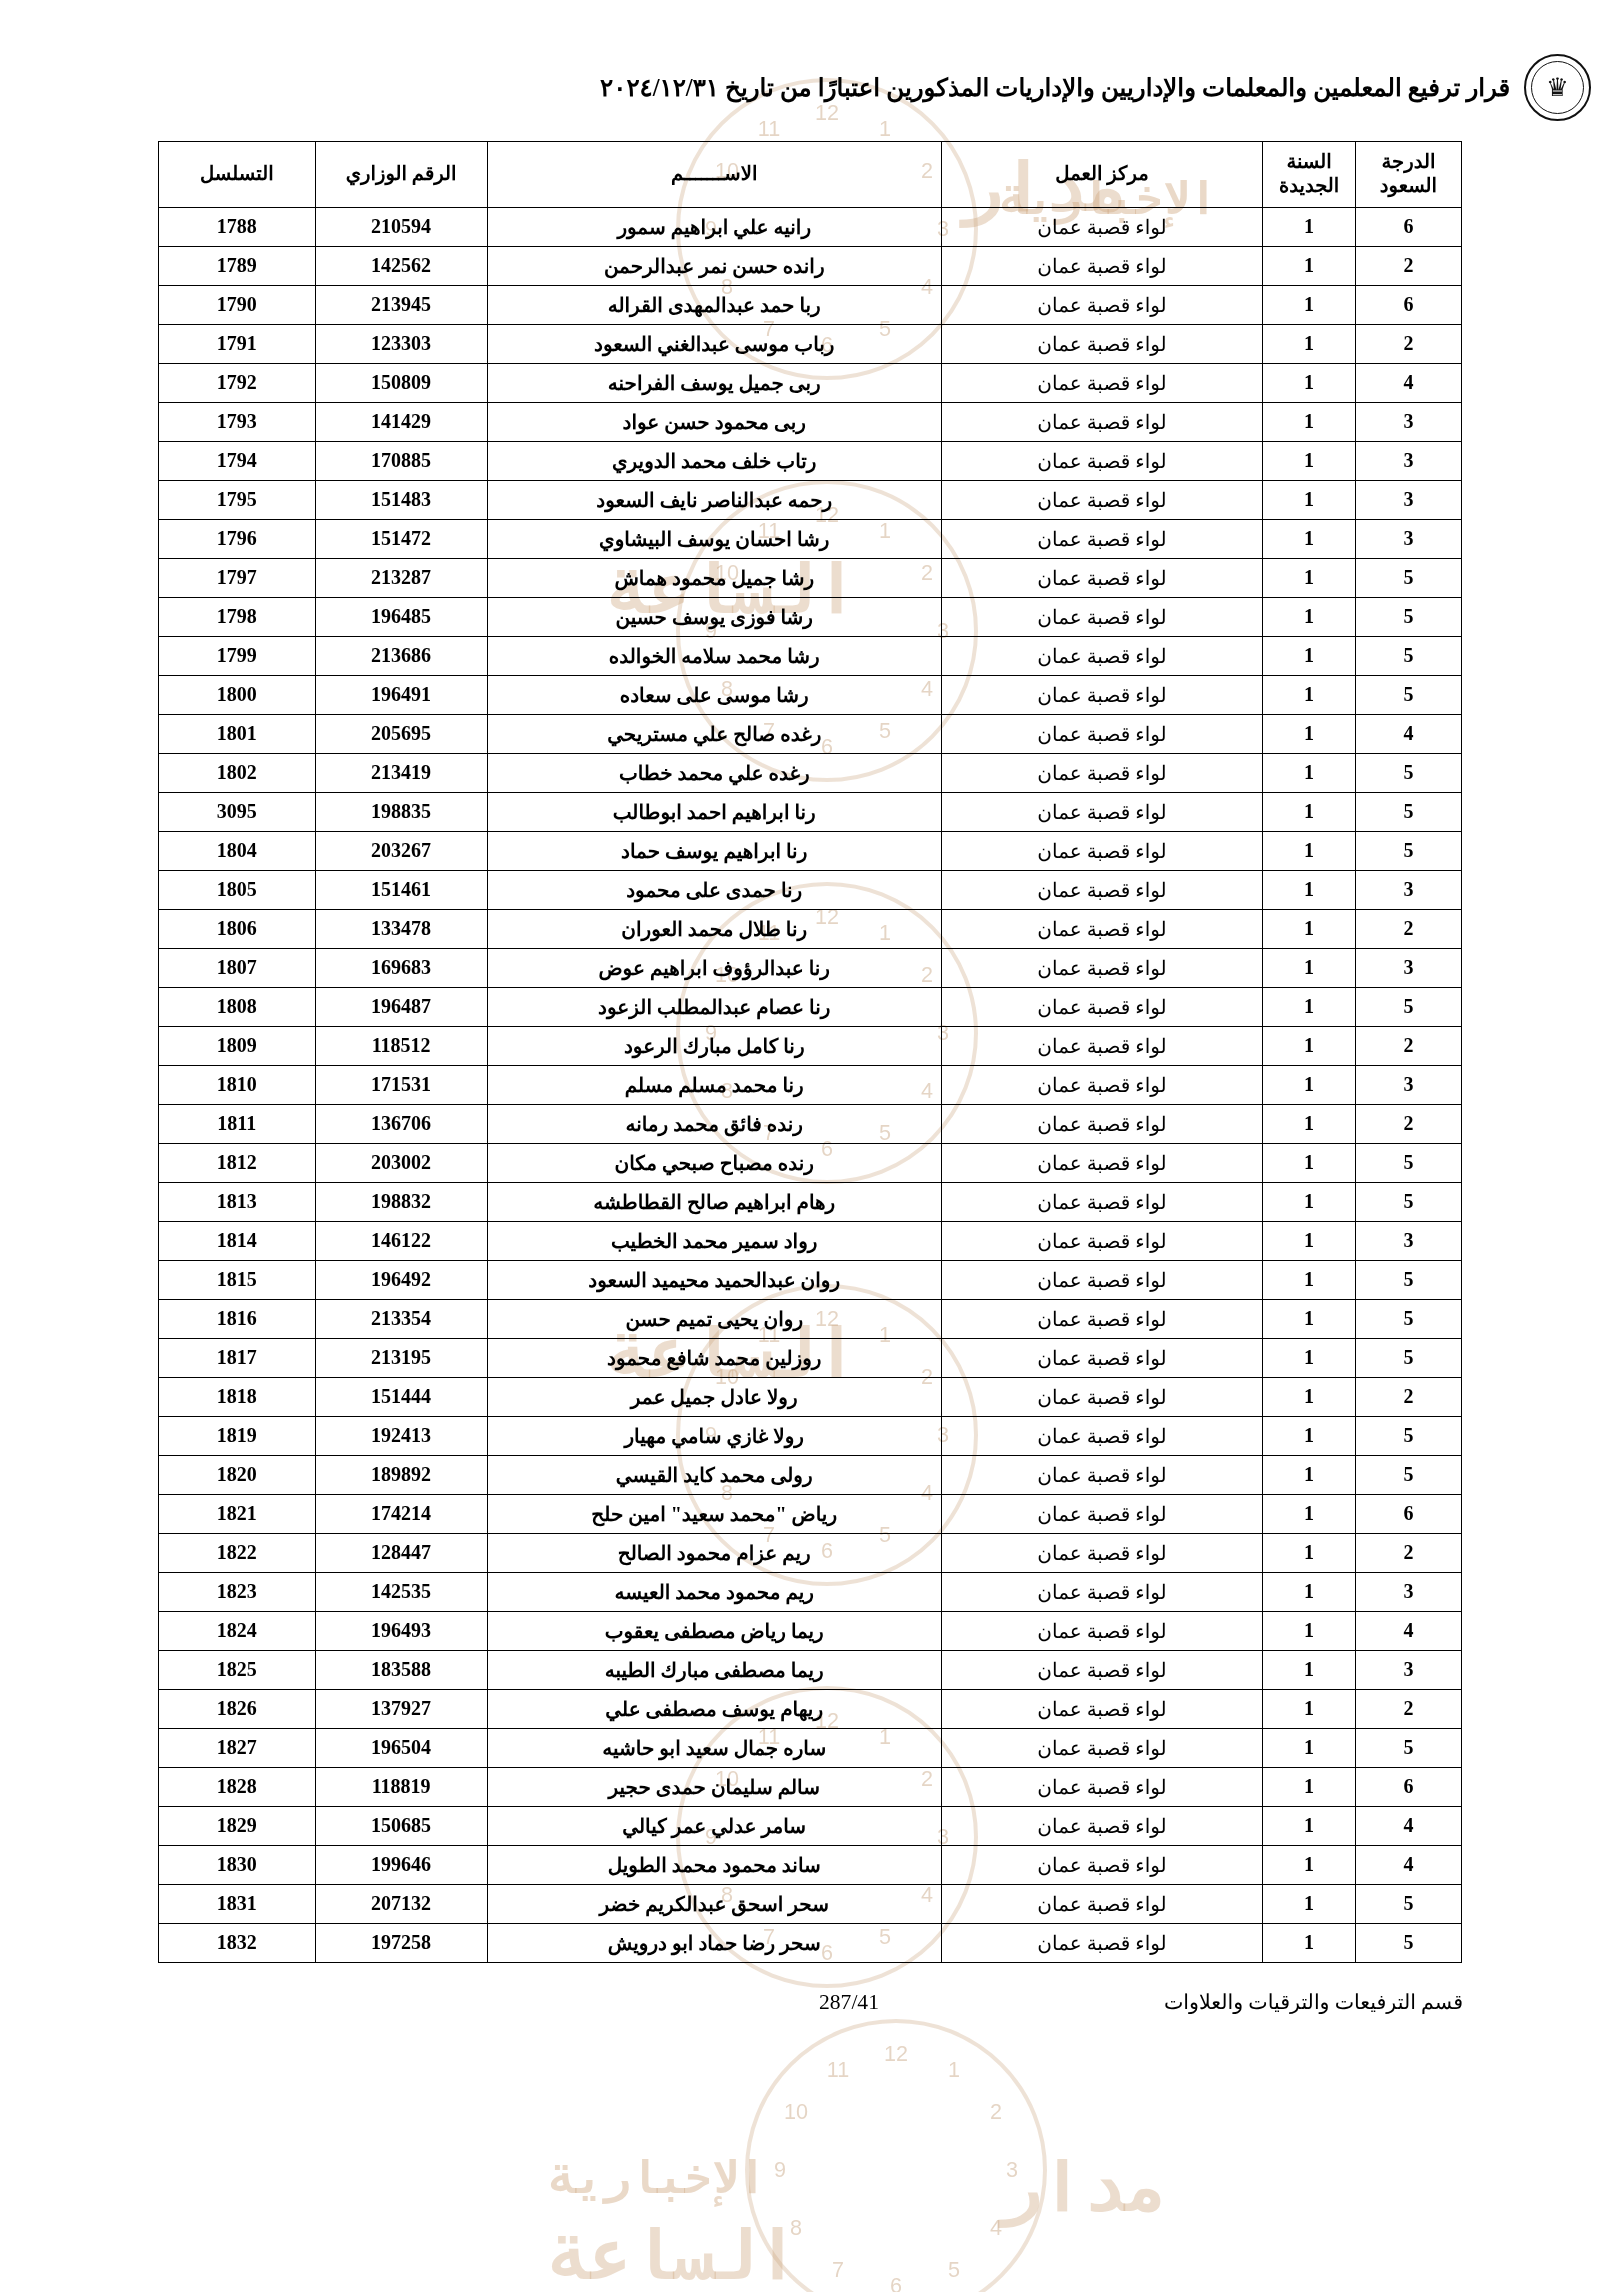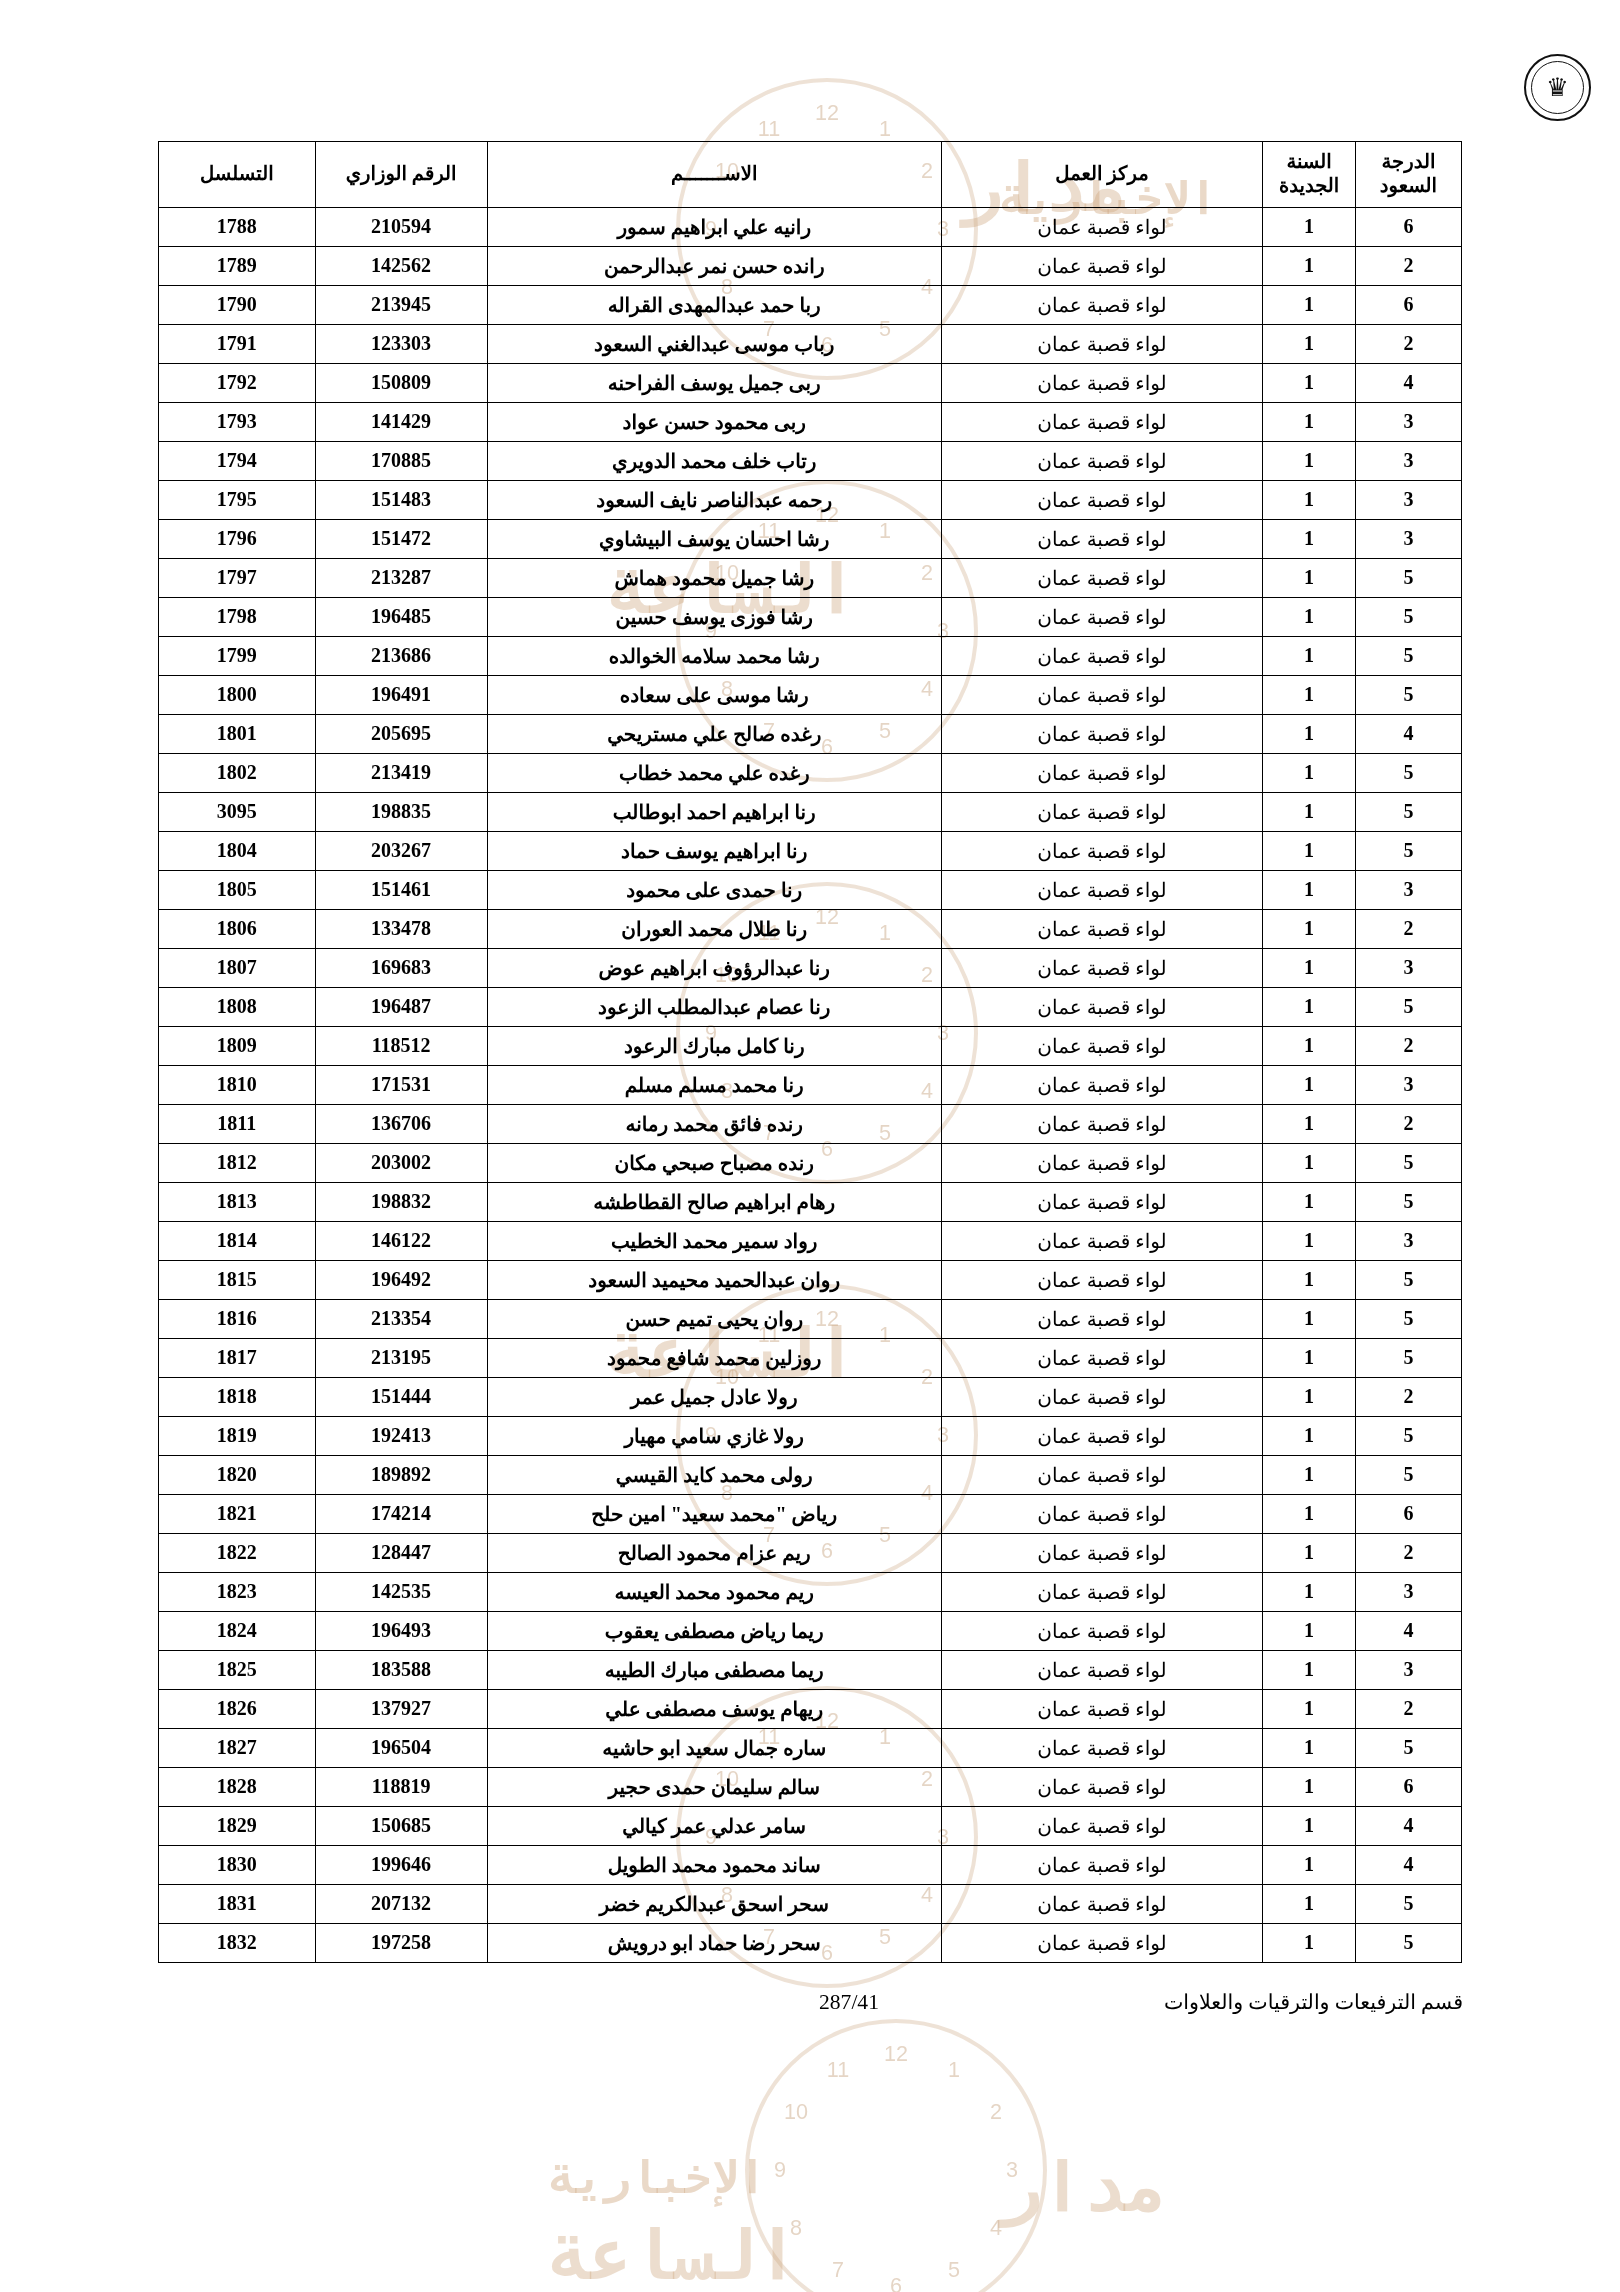--- a/index.html
+++ b/index.html
@@ -260,20 +260,21 @@
   <div class="wm-text wm-ikhbaria" style="left:1000px; top:172px;">الإخبارية</div>
   <div class="wm-text wm-ikhbaria" style="left:549px; top:2151px;">الإخبارية</div>
 </div>
 
 <div class="page">
 
   <div class="doc-header">
     <div class="seal">
       <div class="seal-inner">♛</div>
     </div>
+    <div class="doc-title">قرار ترفيع المعلمين والمعلمات والإداريين والإداريات المذكورين اعتبارًا من تاريخ ٢٠٢٤/١٢/٣١</div>
   </div>
 
   <table class="promo">
     <colgroup>
       <col class="c-grade">
         <col class="c-year">
         <col class="c-center">
         <col class="c-name">
         <col class="c-minnum">
         <col class="c-seq">

